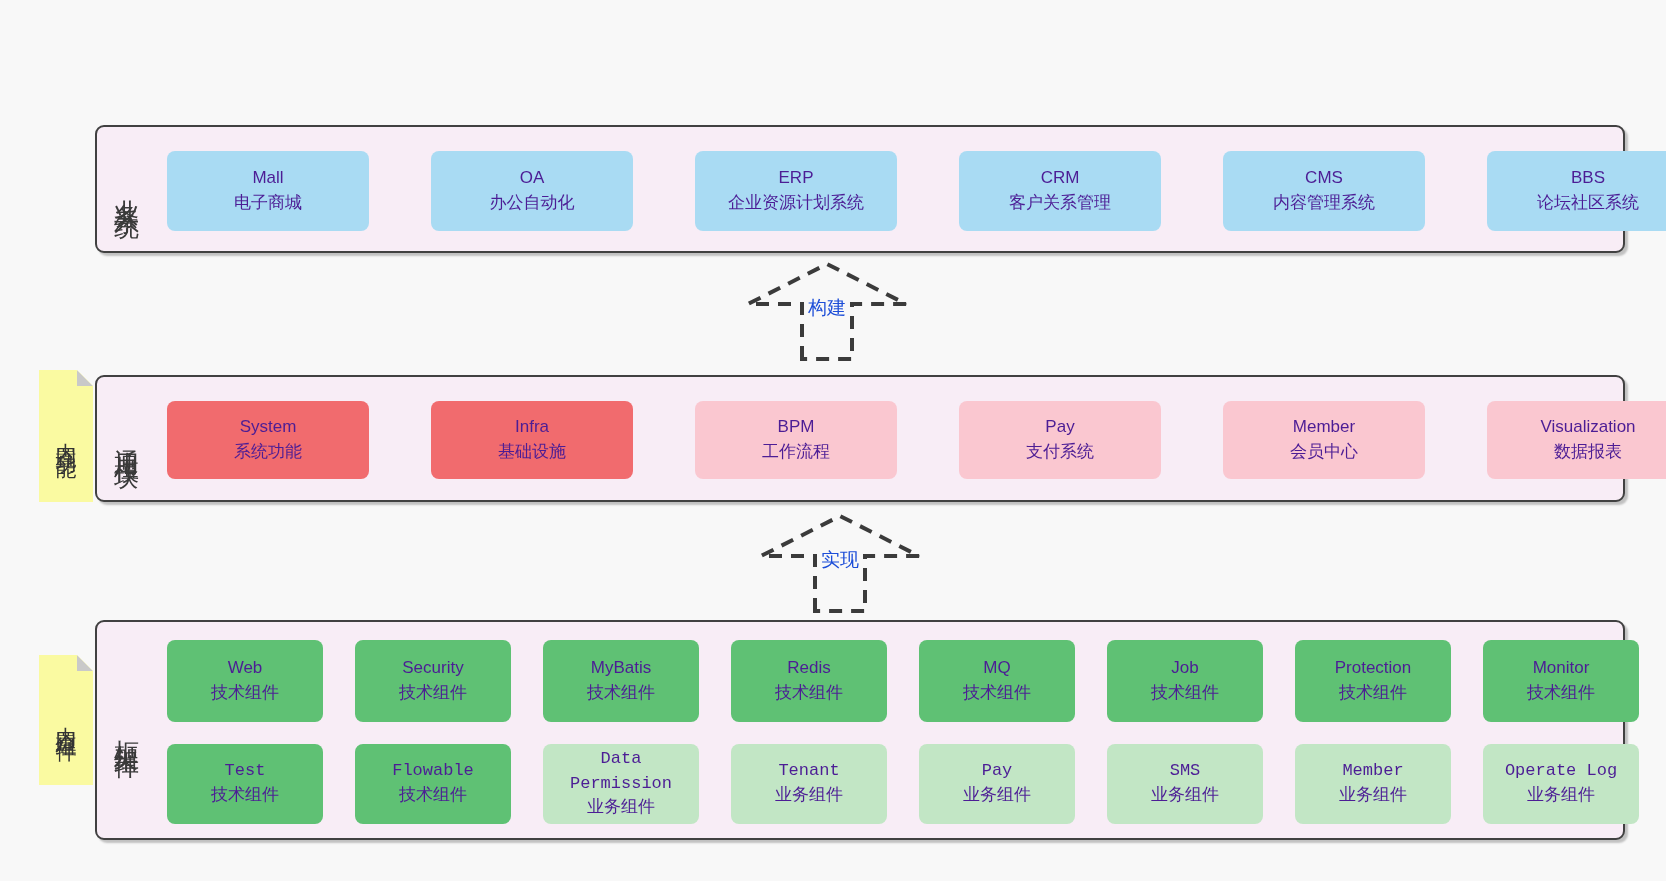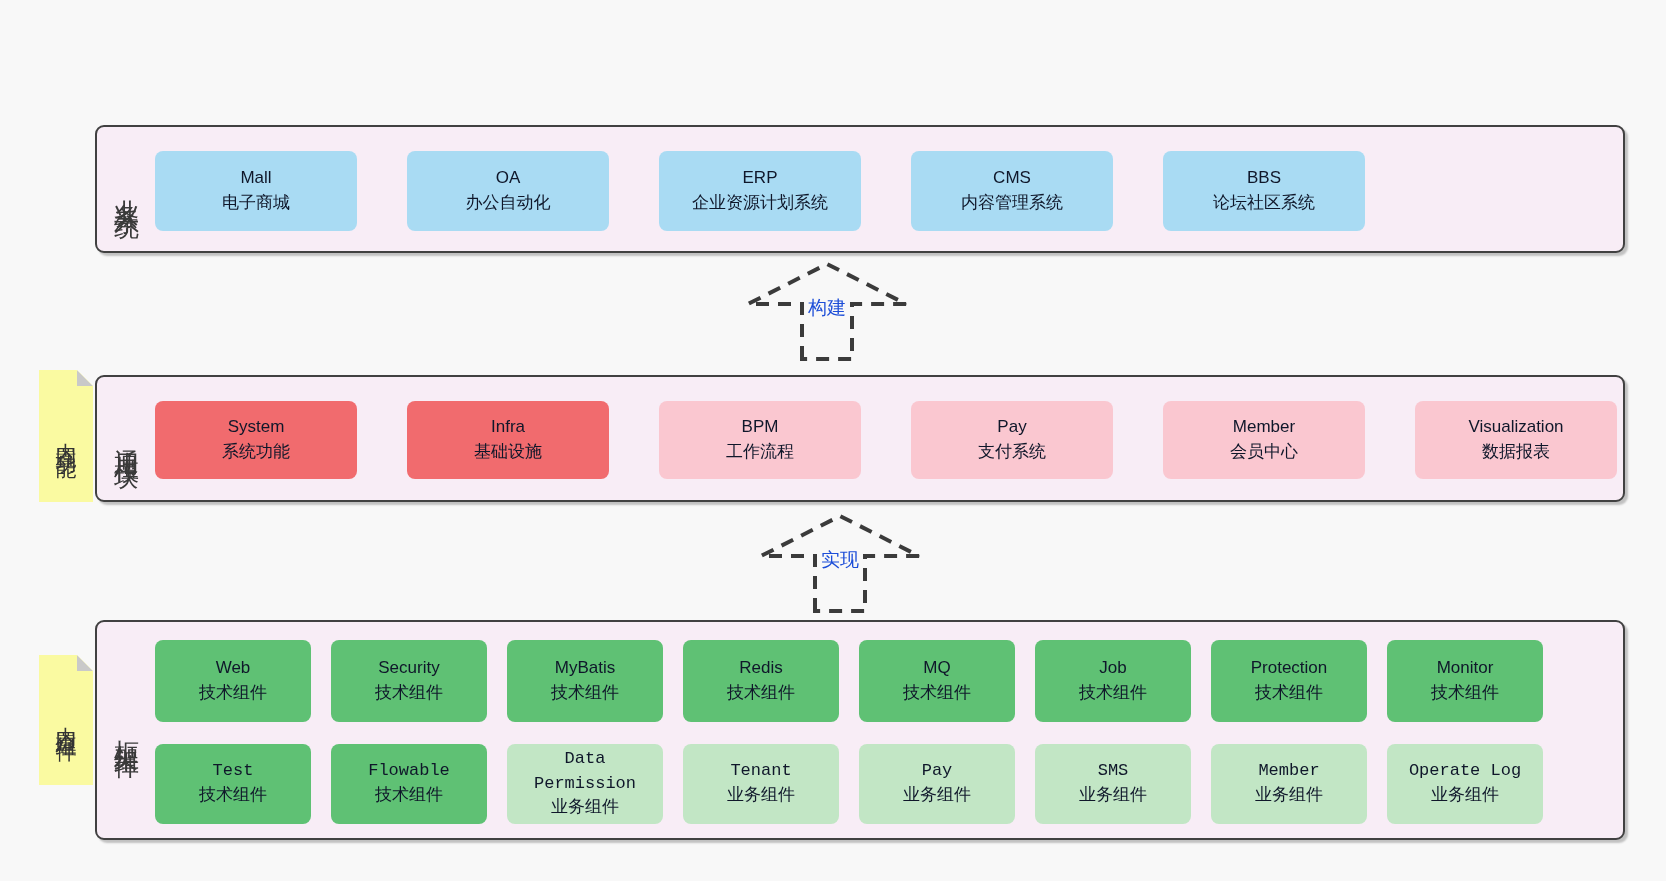--- a/index.html
+++ b/index.html
@@ -39,24 +39,25 @@
   .row-8{gap:20px;align-items:center;}
   #band-business .box-row{top:24px;}
   #band-modules .box-row{top:24px;}
   #band-framework .row-a{top:18px;}
   #band-framework .row-b{top:122px;}
   .box{
     border-radius:8px;
     display:flex;flex-direction:column;
     align-items:center;justify-content:center;
     text-align:center;
-    color:#0f172a;
+    color:#4c1d95;
     font-size:17px;line-height:1.45;
     box-sizing:border-box;
     padding:2px 6px;
+    margin-left:12px;
   }
   .box-lg{width:202px;height:80px;}
   #band-modules .box-lg{height:78px;}
   .box-sm{width:156px;height:82px;}
   .row-b .box-sm{height:80px;font-family:Liberation Mono, monospace;}
   .v-blue{background:#a9dbf3;}
   .v-red{background:#f16b6e;}
   .v-pink{background:#fac7d0;}
   .v-green{background:#5fc174;}
   .v-green-light{background:#c2e6c5;}
@@ -111,20 +112,24 @@
         <div class="box box-lg v-blue">
           <div>OA</div>
           <div>办公自动化</div>
         </div>
 
         <div class="box box-lg v-blue">
           <div>ERP</div>
           <div>企业资源计划系统</div>
         </div>
 
+        <div class="box box-lg v-blue">
+          <div>CRM</div>
+          <div>客户关系管理</div>
+        </div>
 
         <div class="box box-lg v-blue">
           <div>CMS</div>
           <div>内容管理系统</div>
         </div>
 
         <div class="box box-lg v-blue">
           <div>BBS</div>
           <div>论坛社区系统</div>
         </div>

